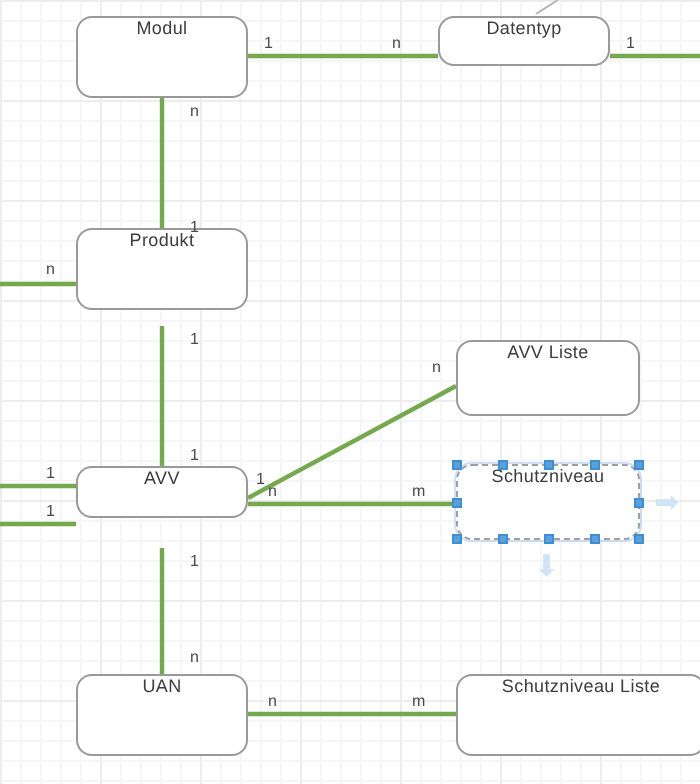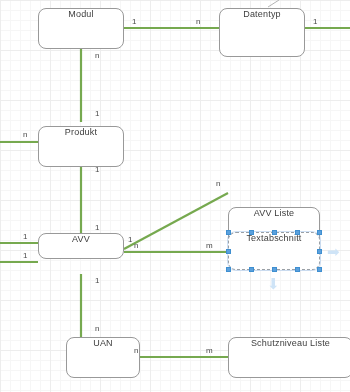--- a/index.html
+++ b/index.html
@@ -86,48 +86,48 @@
       <line x1="124" y1="249" x2="228" y2="193" stroke="#76a94f" stroke-width="2.2"></line>
       <line x1="124" y1="252" x2="228" y2="252" stroke="#76a94f" stroke-width="2.2"></line>
       <line x1="81" y1="274" x2="81" y2="337" stroke="#76a94f" stroke-width="2.2"></line>
       <line x1="124" y1="357" x2="228" y2="357" stroke="#76a94f" stroke-width="2.2"></line>
     </svg>
 
   <div id="nodes">
       <div class="node" style="left: 38px; top: 8px; width: 86px; height: 41px;">
         <span>Modul</span>
       </div>
-      <div class="node" style="left: 219px; top: 8px; width: 86px; height: 49px;">
+      <div class="node" style="left: 219px; top: 8px; width: 86px; height: 25px;">
         <span>Datentyp</span>
       </div>
-      <div class="node" style="left: 38px; top: 126px; width: 86px; height: 41px;">
+      <div class="node" style="left: 38px; top: 114px; width: 86px; height: 41px;">
         <span>Produkt</span>
       </div>
-      <div class="node" style="left: 228px; top: 170px; width: 92px; height: 38px; margin-top: 37px;">
+      <div class="node" style="left: 228px; top: 170px; width: 92px; height: 38px;">
         <span>AVV Liste</span>
       </div>
       <div class="node" style="left: 38px; top: 233px; width: 86px; height: 26px;">
         <span>AVV</span>
       </div>
       <div class="node selected" style="left: 228px; top: 232px; width: 92px; height: 38px;">
-        <span>Textabschnitt</span>
+        <span>Schutzniveau</span>
       </div>
       <div class="handle" style="left: 226px; top: 230px;"></div>
       <div class="handle" style="left: 271.5px; top: 230px;"></div>
       <div class="handle" style="left: 317px; top: 230px;"></div>
       <div class="handle" style="left: 226px; top: 248.5px;"></div>
       <div class="handle" style="left: 317px; top: 248.5px;"></div>
       <div class="handle" style="left: 226px; top: 267px;"></div>
       <div class="handle" style="left: 271.5px; top: 267px;"></div>
       <div class="handle" style="left: 317px; top: 267px;"></div>
       <div class="handle" style="left: 248.5px; top: 230px;"></div>
       <div class="handle" style="left: 248.5px; top: 267px;"></div>
       <div class="handle" style="left: 294.5px; top: 230px;"></div>
       <div class="handle" style="left: 294.5px; top: 267px;"></div>
-      <div class="node" style="left: 38px; top: 337px; width: 74px; height: 41px; margin-left: 28px;">
+      <div class="node" style="left: 38px; top: 337px; width: 86px; height: 41px;">
         <span>UAN</span>
       </div>
       <div class="node" style="left: 228px; top: 337px; width: 125px; height: 41px;">
         <span>Schutzniveau Liste</span>
       </div>
     </div>
   <div id="labels">
       <div class="edge-label" style="left: 132px; top: 18px;">1</div>
       <div class="edge-label" style="left: 196px; top: 18px;">n</div>
       <div class="edge-label" style="left: 313px; top: 18px;">1</div>

